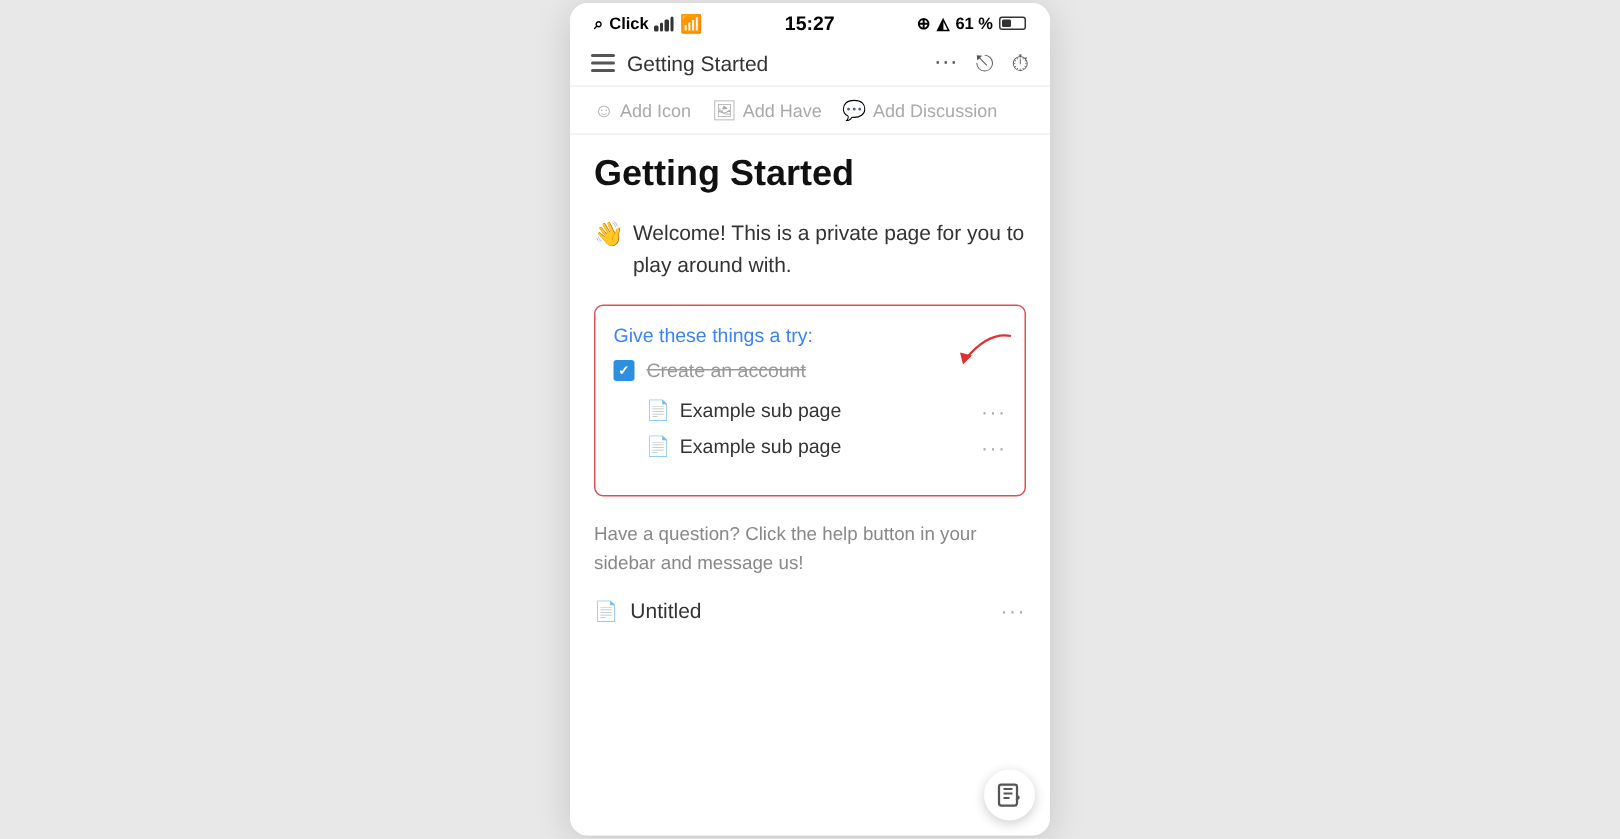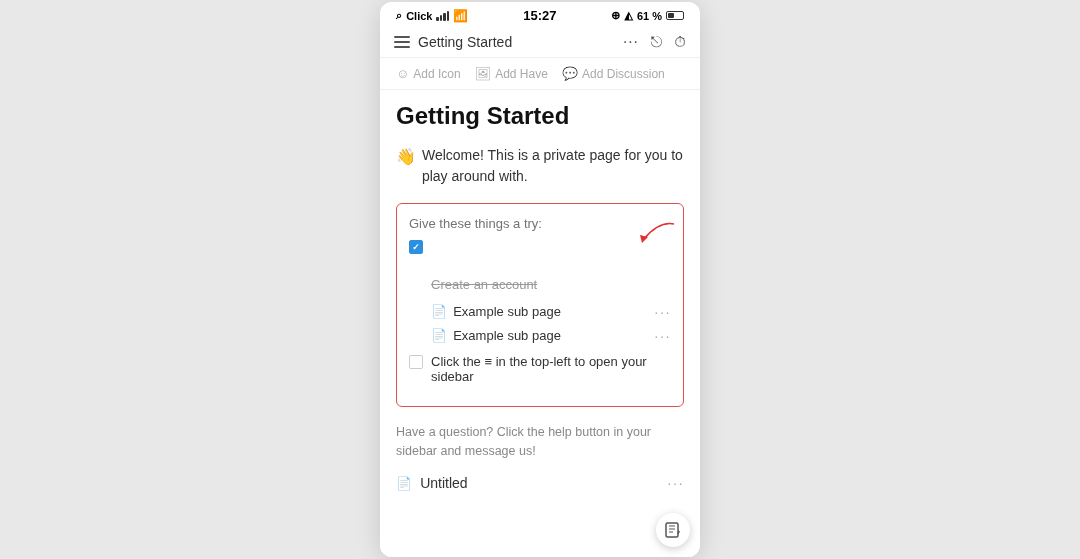--- a/index.html
+++ b/index.html
@@ -136,35 +136,34 @@
     }
     
     .try-card {
       border: 1.5px solid #e05050;
       border-radius: 6px;
       padding: 12px 12px 14px;
       margin-bottom: 16px;
     }
     .try-title {
       font-size: 13px;
-      color: #737373;
+      color: #3b82f6;
       margin-bottom: 8px;
     }
     .checklist-item {
       display: flex;
       align-items: flex-start;
       gap: 8px;
       margin-bottom: 8px;
       font-size: 13px;
       color: #333;
     }
     .checklist-item.checked .item-label {
       text-decoration: line-through;
       color: #999;
-      margin-top: 38px;
     }
     .checkbox {
       width: 14px;
       height: 14px;
       border: 1.5px solid #ccc;
       border-radius: 2px;
       flex-shrink: 0;
       margin-top: 1px;
       display: flex;
       align-items: center;
@@ -384,24 +383,20 @@
           </div>
           <div class="sub-page-item">
             <div class="sub-page-left">
               <span class="doc-icon">📄</span>
               <span>Example sub page</span>
             </div>
             <span class="dots-icon">···</span>
           </div>
         </div>
 
-        <div class="checklist-item">
-          <div class="checkbox"></div>
-          <span class="item-label">Click the ≡ in the top-left to open your sidebar</span>
-        </div>
       </div>
 
       <p class="help-text">Have a question? Click the help button in your sidebar and message us!</p>
 
       <div class="page-list-item">
         <div class="page-list-left">
           <span class="doc-icon">📄</span>
           <span>Untitled</span>
         </div>
         <span class="dots-icon">···</span>

